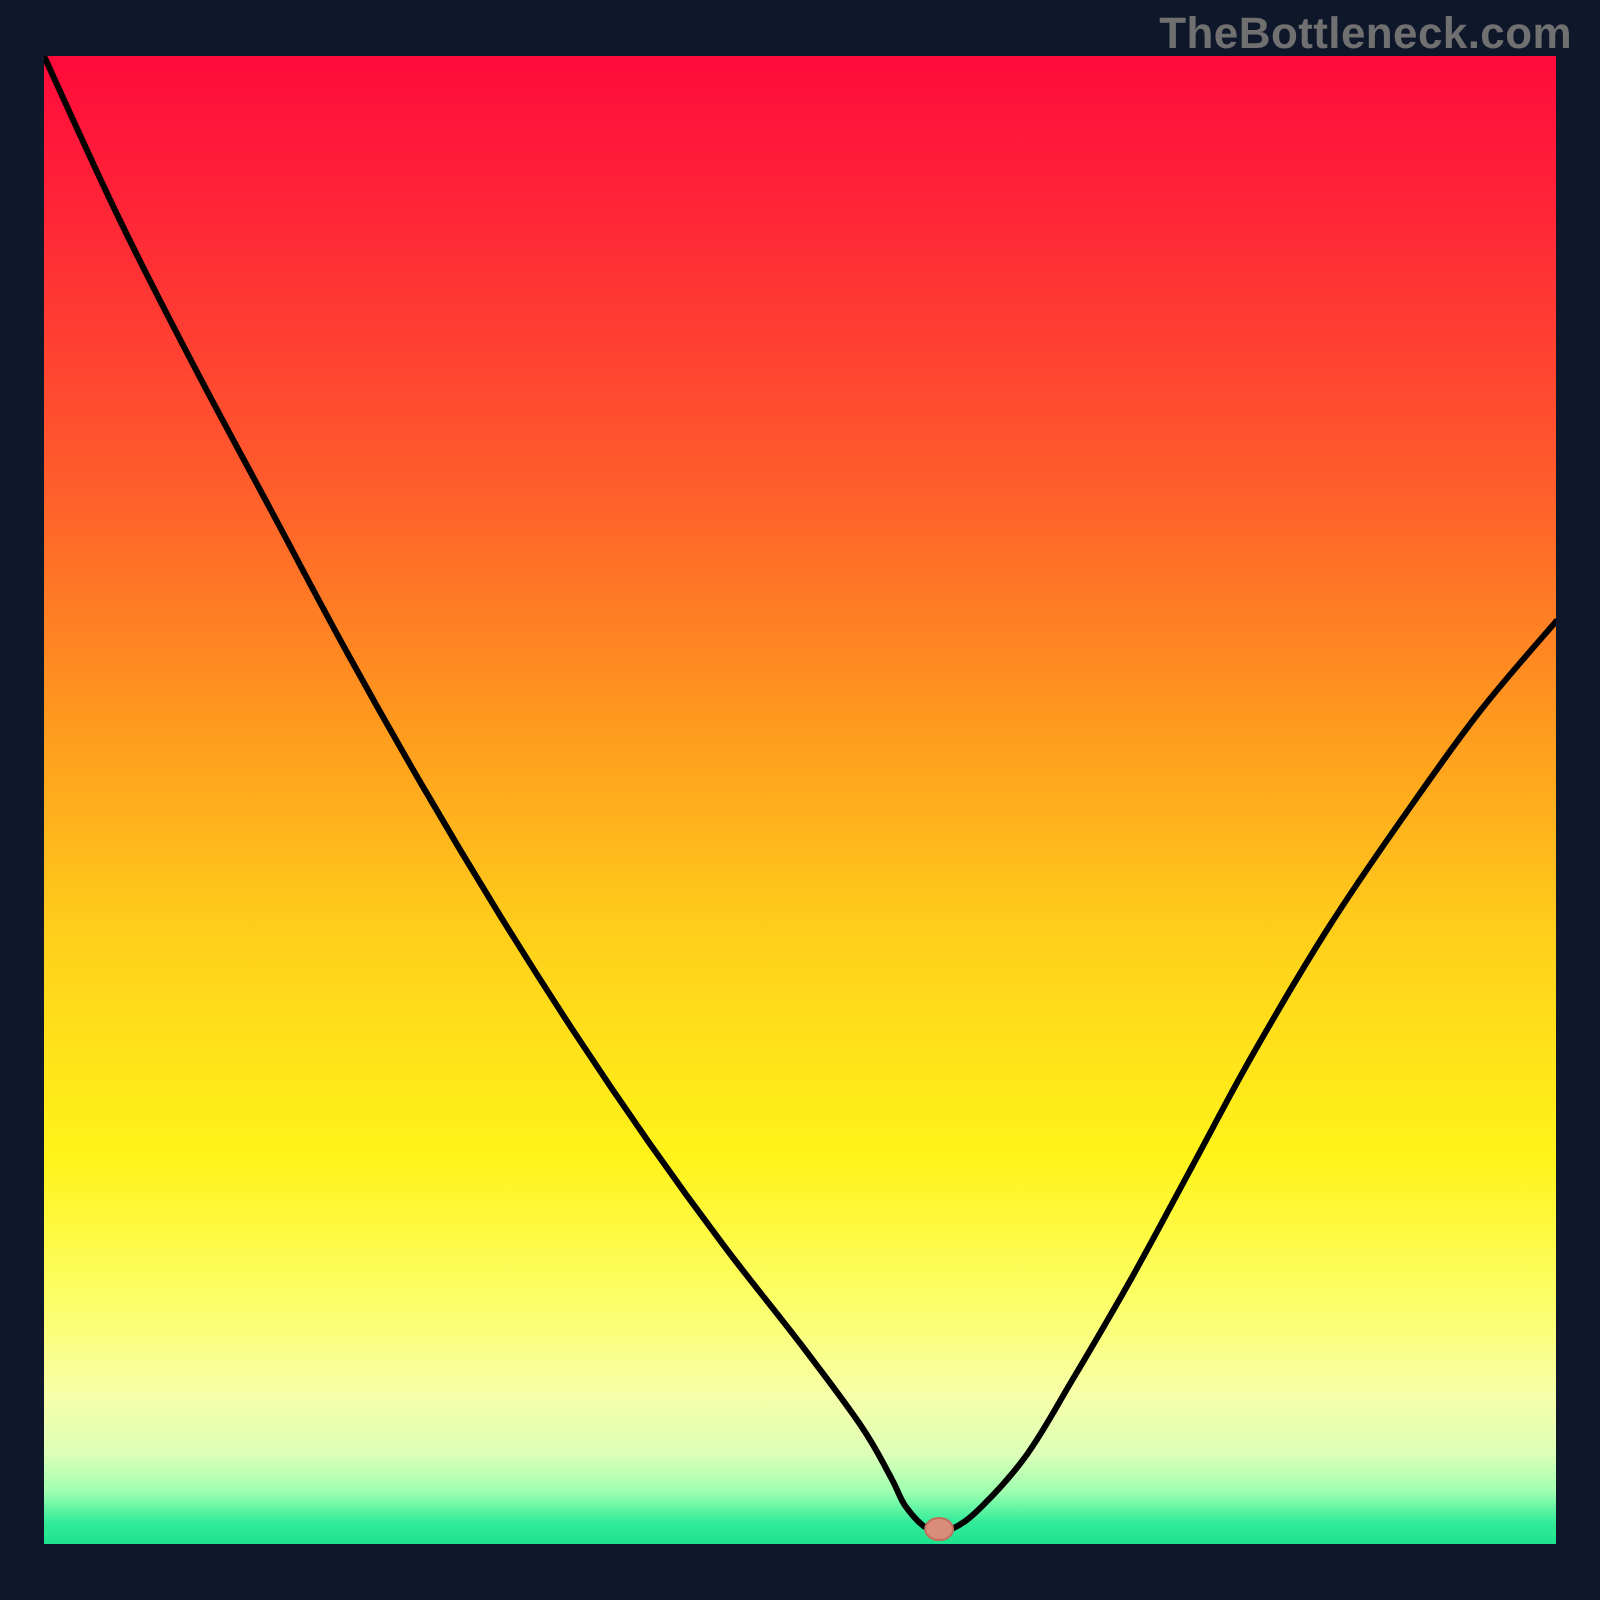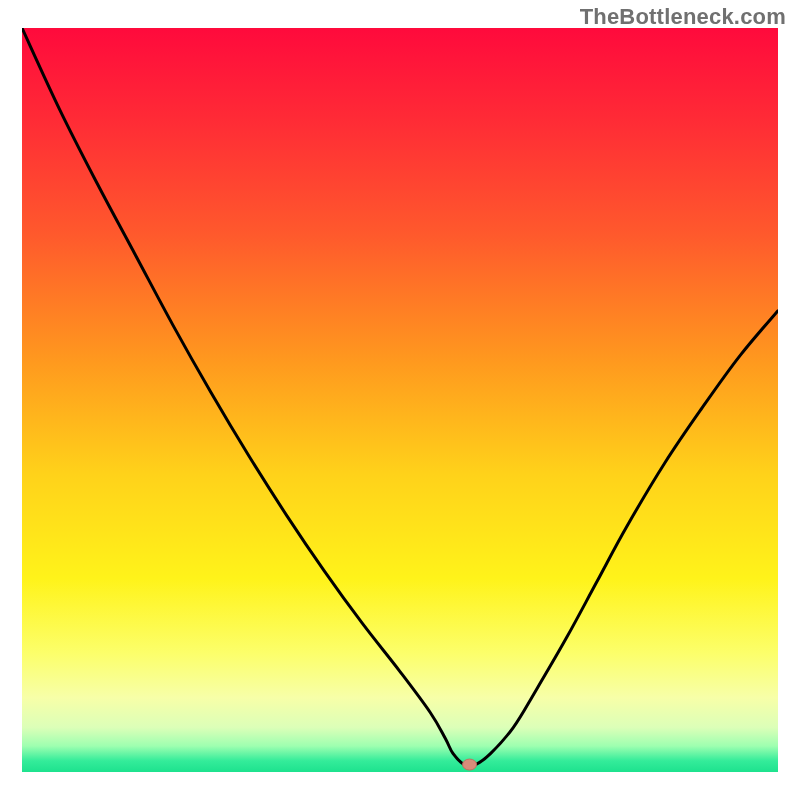--- a/index.html
+++ b/index.html
@@ -8,21 +8,21 @@
     width: 800px;
     height: 800px;
     background: #000;
     font-family: Arial, Helvetica, sans-serif;
     overflow: hidden;
   }
   .frame {
     position: relative;
     width: 800px;
     height: 800px;
-    background: #ffffff;
+    background: #0f172a;
   }
   .watermark {
     position: absolute;
     top: 4px;
     right: 14px;
     color: #707070;
     font-size: 22px;
     font-weight: 600;
     letter-spacing: 0.2px;
     z-index: 5;

